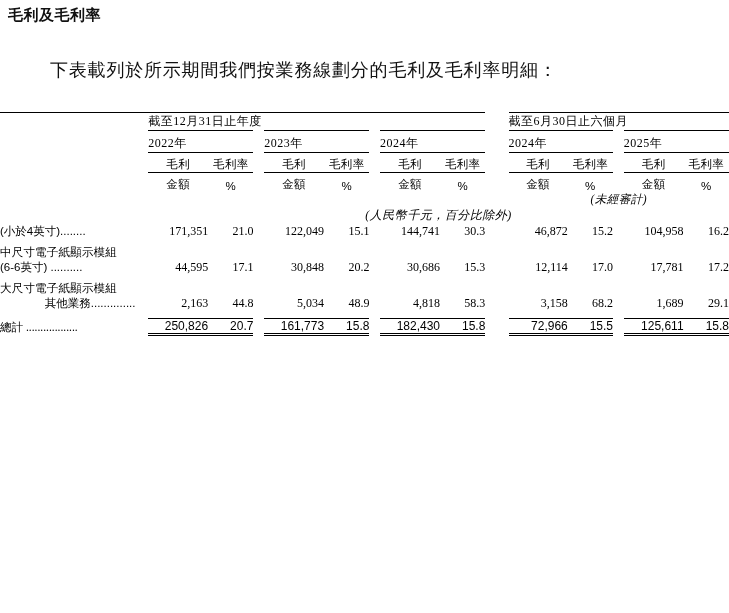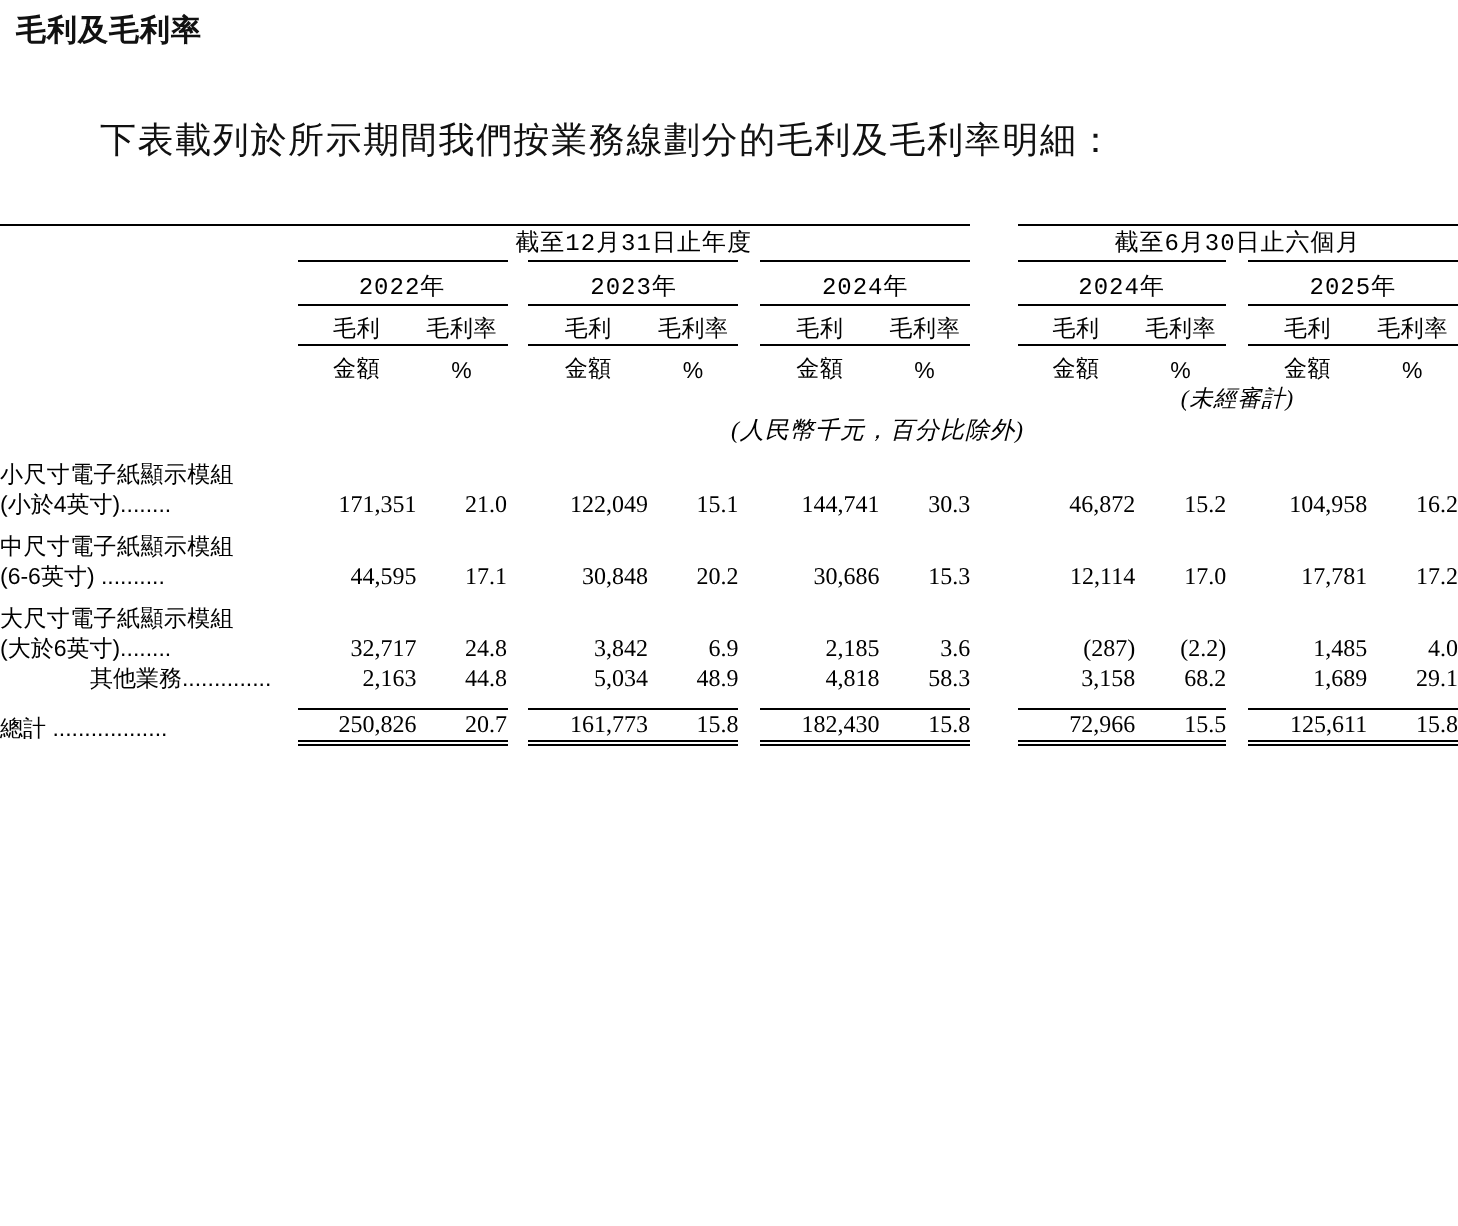--- a/index.html
+++ b/index.html
@@ -59,22 +59,22 @@
     font-weight: normal;
   }
 
   .lbl-col { width: 140px; }
   .num-col { width: 62px; }
   .pct-col { width: 48px; }
   .gap-col { width: 12px; }
   .gap-wide { width: 26px; }
 
   .hdr-center {
-    text-align: center;
-    font-family: Liberation Mono, monospace;
+    text-align: left;
+    font-family: Liberation Serif, serif;
     font-size: 12px;
     letter-spacing: 0.5px;
     padding-bottom: 3px;
   }
   .hdr-small {
     text-align: center;
     font-family: "Liberation Sans", sans-serif;
     font-size: 11.5px;
     letter-spacing: 0.3px;
     padding-bottom: 3px;
@@ -132,24 +132,24 @@
     padding-right: 4px;
     white-space: nowrap;
   }
   .data-row td {
     padding-top: 3px;
     padding-bottom: 3px;
   }
   .total-row td {
     padding-top: 5px;
     padding-bottom: 2px;
+    font-family: Liberation Sans, sans-serif;
+  }
+  .total-row .row-label {
     font-family: Liberation Serif, serif;
-  }
-  .total-row .row-label {
-    font-family: Liberation Sans, sans-serif;
     font-size: 11.5px;
     margin-top: 41px;
   }
   .thin-rule td.rl {
     border-top: 1px solid #000;
     font-size: 0; line-height: 0; height: 0;
   }
   .double-rule td.rl {
     border-top: 3px double #000;
     font-size: 0; line-height: 0; height: 0;
@@ -310,24 +310,20 @@
       <td></td>
       <td class="unaudited" colspan="5">(未經審計)</td>
     </tr>
 
     <tr>
       <td></td>
           <td></td>
       <td class="units-note" colspan="14">(人民幣千元，百分比除外)</td>
     </tr>
 
-    <tr>
-      <td class="row-label two-line-1">小尺寸電子紙顯示模組</td>
-      <td colspan="15"></td>
-    </tr>
     <tr class="data-row">
       <td class="row-label dots">(小於4英寸)........</td>
       <td></td>
       <td class="num">171,351</td>
       <td class="num">21.0</td>
       <td></td>
       <td class="num">122,049</td>
       <td class="num">15.1</td>
       <td></td>
       <td class="num">144,741</td>
@@ -359,38 +355,20 @@
       <td class="num">12,114</td>
       <td class="num">17.0</td>
       <td></td>
       <td class="num">17,781</td>
       <td class="num">17.2</td>
     </tr>
 
     <tr>
       <td class="row-label two-line-1">大尺寸電子紙顯示模組</td>
       <td colspan="15"></td>
-    </tr>
-    <tr class="data-row">
-      <td class="row-label dots">(大於6英寸)........</td>
-      <td></td>
-      <td class="num">32,717</td>
-      <td class="num">24.8</td>
-      <td></td>
-      <td class="num">3,842</td>
-      <td class="num">6.9</td>
-      <td></td>
-      <td class="num">2,185</td>
-      <td class="num">3.6</td>
-      <td></td>
-      <td class="num">(287)</td>
-      <td class="num">(2.2)</td>
-      <td></td>
-      <td class="num">1,485</td>
-      <td class="num">4.0</td>
     </tr>
 
     <tr class="data-row">
       <td class="row-label dots" style="text-align:right;padding-right:2px;">其他業務..............</td>
       <td></td>
       <td class="num">2,163</td>
       <td class="num">44.8</td>
       <td></td>
       <td class="num">5,034</td>
       <td class="num">48.9</td>

